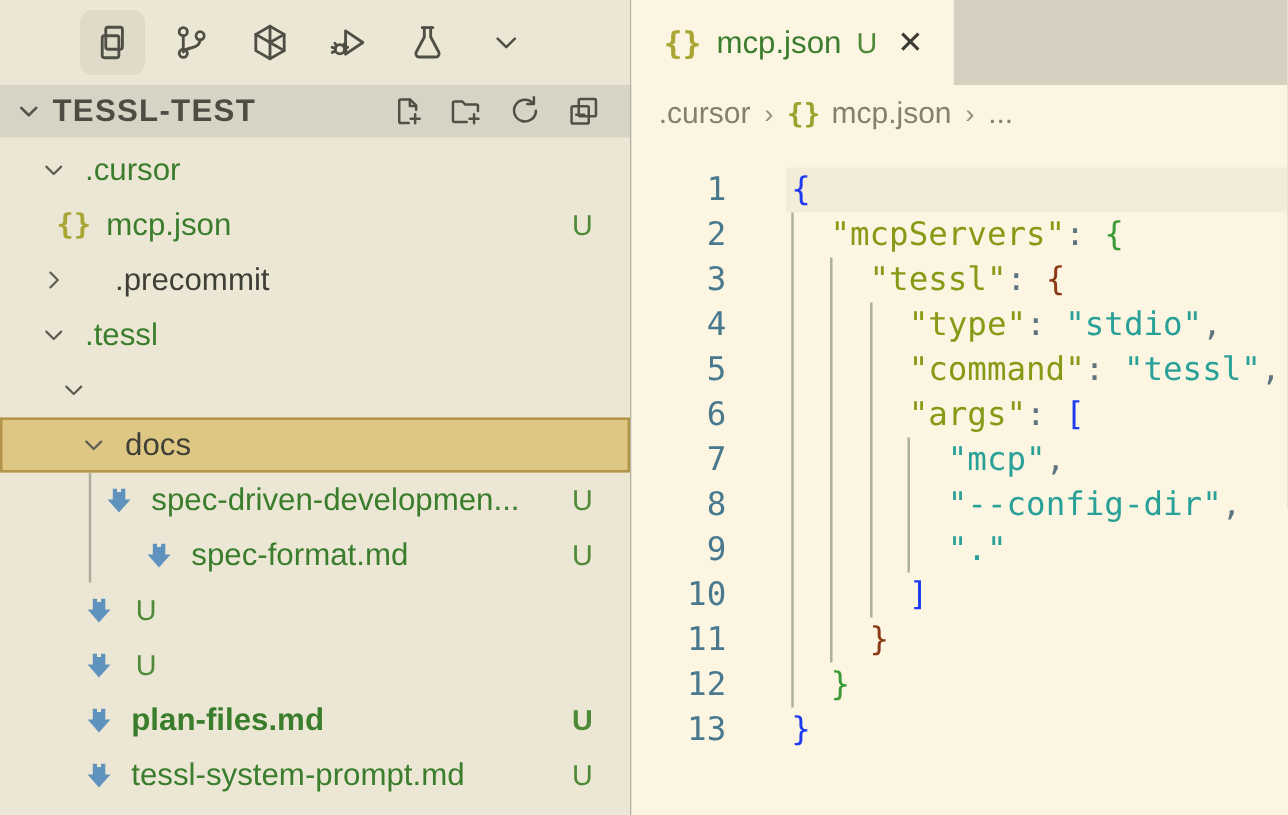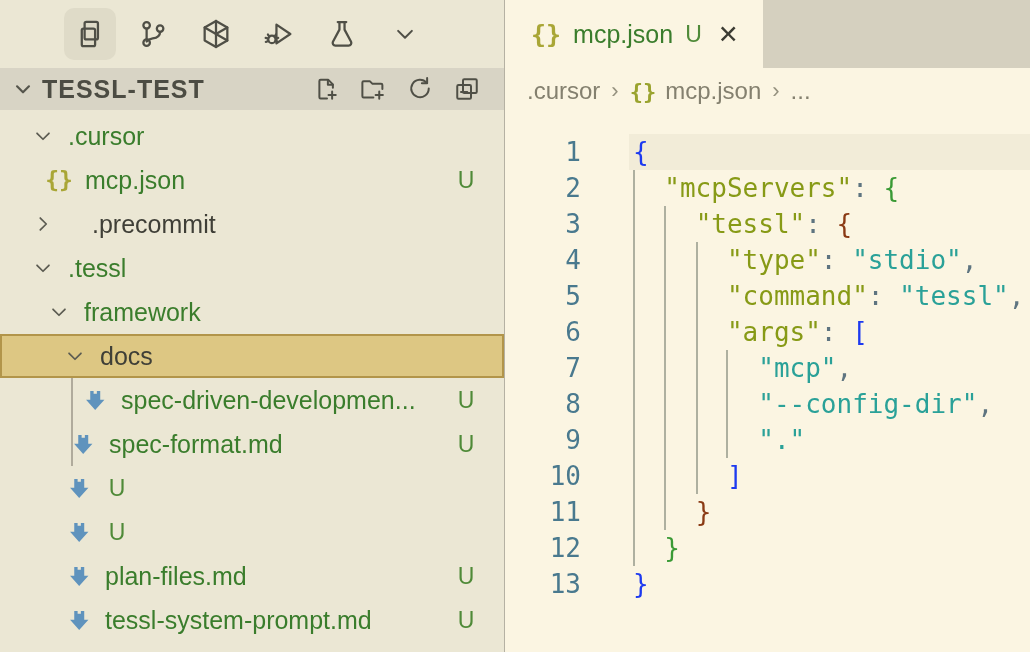--- a/index.html
+++ b/index.html
@@ -209,42 +209,41 @@
           </span>
           <span class="tlabel green">.tessl</span>
           <span class="tbadge"><span class="dot"></span></span>
         </div>
         <div class="trow" style="padding-left: 44px;">
           <span class="tchev">
             <svg viewBox="0 0 24 24" fill="none" stroke="currentColor" stroke-width="1.6" stroke-linecap="round" stroke-linejoin="round">
               <path d="M6.5 9.5l5.5 5.5 5.5-5.5"></path>
             </svg>
           </span>
-          <span class="tlabel green">framework</span>
           <span class="tbadge"><span class="dot"></span></span>
         </div>
         <div class="trow selected" style="padding-left: 60px;">
           <span class="tchev">
             <svg viewBox="0 0 24 24" fill="none" stroke="currentColor" stroke-width="1.6" stroke-linecap="round" stroke-linejoin="round">
               <path d="M6.5 9.5l5.5 5.5 5.5-5.5"></path>
             </svg>
           </span>
           <span class="tlabel dark">docs</span>
           <span class="tbadge"><span class="dot"></span></span>
         </div>
         <div class="trow" style="padding-left: 82px; justify-content: space-between;">
           <span class="ficon">
             <svg viewBox="0 0 20 20">
               <path fill="#5f93bd" d="M5 1h3.2v2.5h3.1V1h3.2v8.2h4L9.7 19 1 9.2h4z"></path>
             </svg>
           </span>
           <span class="tlabel green">spec-driven-developmen...</span>
           <span class="tbadge">U</span>
         </div>
-        <div class="trow" style="padding-left: 70px;">
+        <div class="trow" style="padding-left: 114px;">
           <span class="ficon">
             <svg viewBox="0 0 20 20">
               <path fill="#5f93bd" d="M5 1h3.2v2.5h3.1V1h3.2v8.2h4L9.7 19 1 9.2h4z"></path>
             </svg>
           </span>
           <span class="tlabel green">spec-format.md</span>
           <span class="tbadge">U</span>
         </div>
         <div class="trow" style="padding-left: 66px;">
           <span class="ficon">
@@ -255,21 +254,21 @@
           <span class="tbadge">U</span>
         </div>
         <div class="trow" style="padding-left: 66px;">
           <span class="ficon">
             <svg viewBox="0 0 20 20">
               <path fill="#5f93bd" d="M5 1h3.2v2.5h3.1V1h3.2v8.2h4L9.7 19 1 9.2h4z"></path>
             </svg>
           </span>
           <span class="tbadge">U</span>
         </div>
-        <div class="trow" style="padding-left: 66px;">
+        <div class="trow" style="padding-left: 66px; font-weight: bold;">
           <span class="ficon">
             <svg viewBox="0 0 20 20">
               <path fill="#5f93bd" d="M5 1h3.2v2.5h3.1V1h3.2v8.2h4L9.7 19 1 9.2h4z"></path>
             </svg>
           </span>
           <span class="tlabel green">plan-files.md</span>
           <span class="tbadge">U</span>
         </div>
         <div class="trow" style="padding-left: 66px;">
           <span class="ficon">

